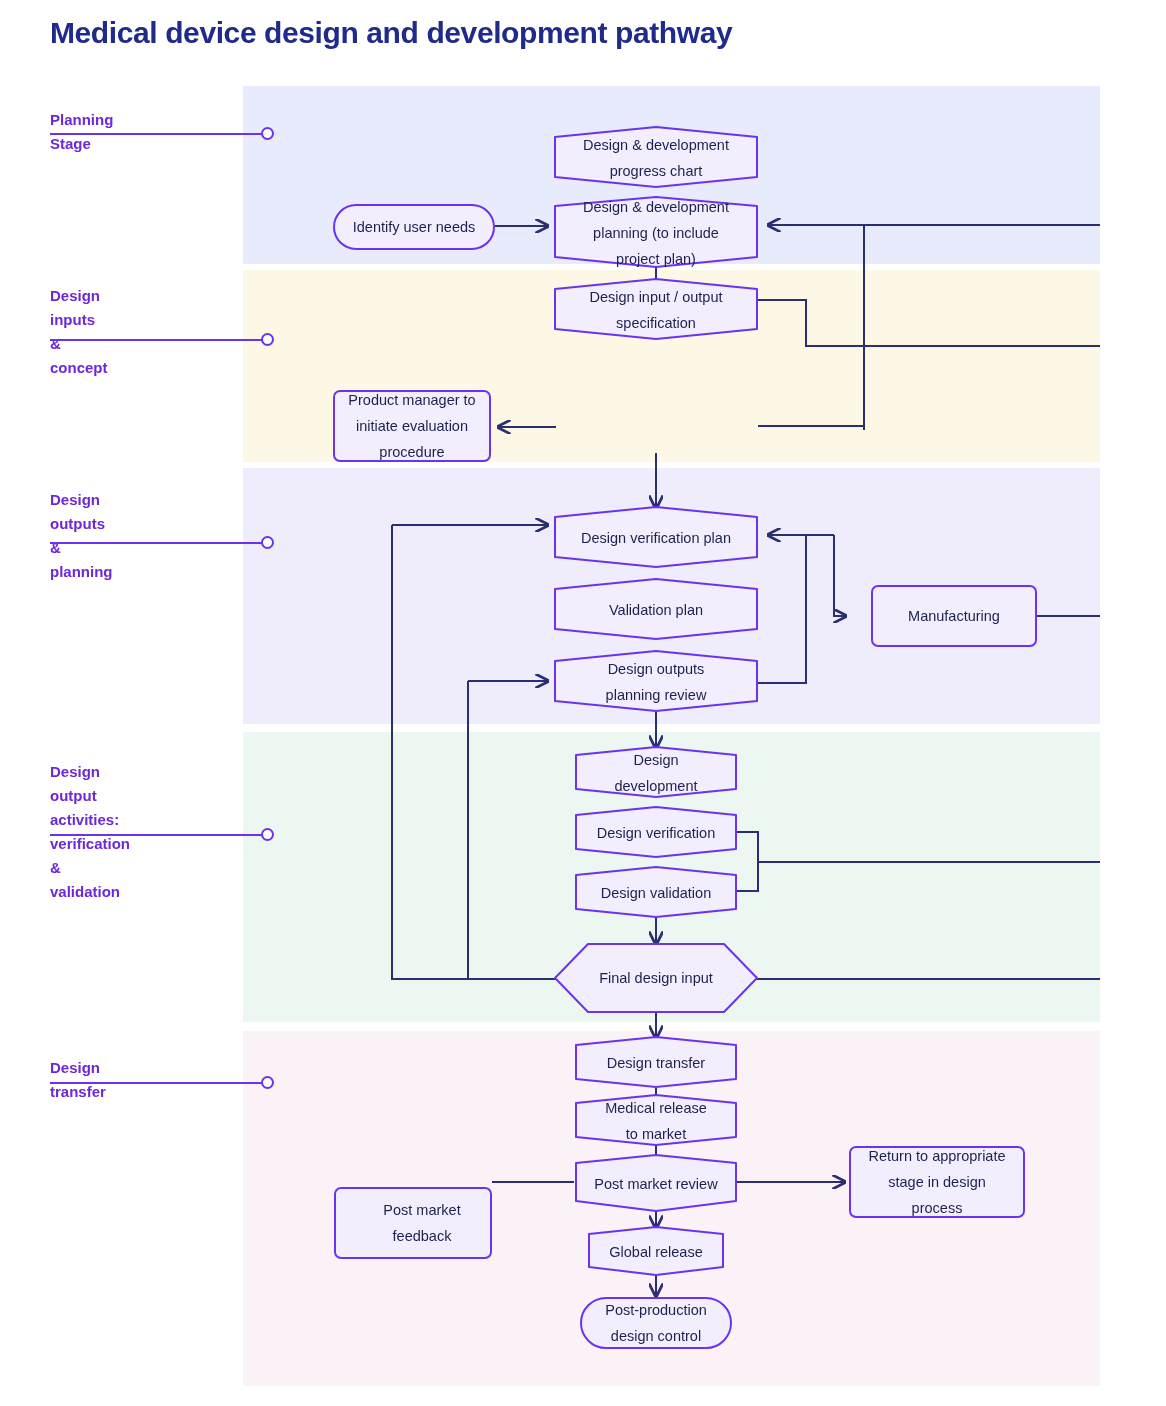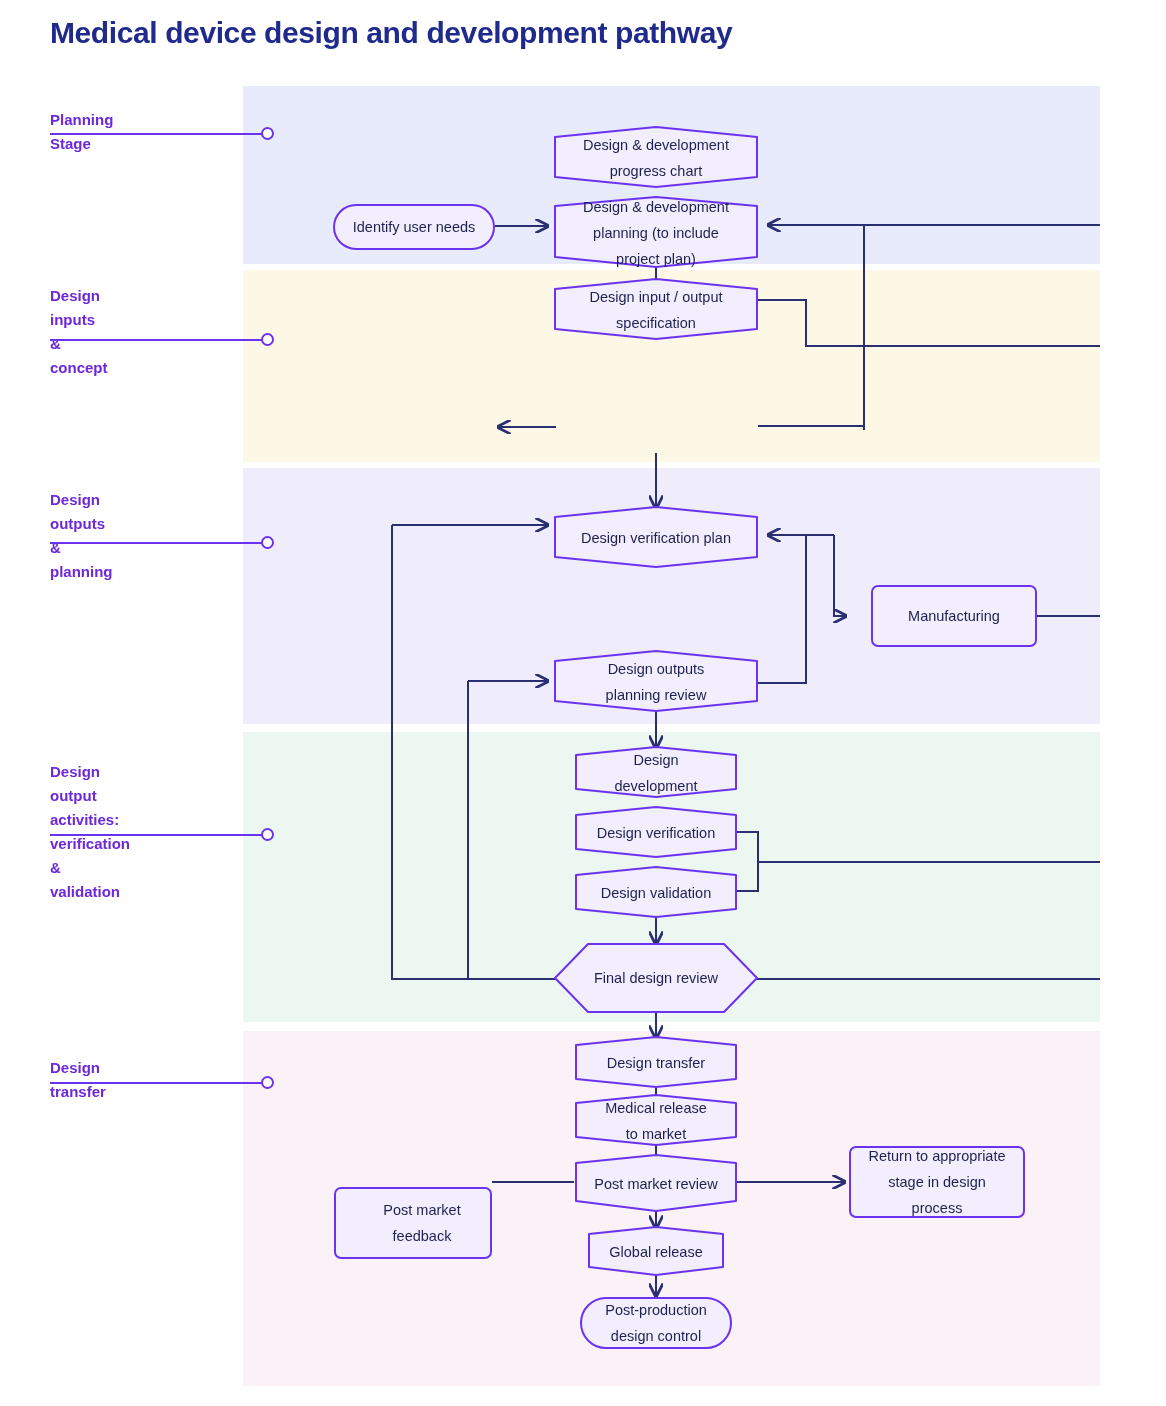--- a/index.html
+++ b/index.html
@@ -190,29 +190,43 @@
   </div>
 
   <div class="shape" style="left:554px;top:278px;width:204px;height:62px;">
     <svg width="204" height="62" viewBox="0 0 204 62" preserveAspectRatio="none">
       <path d="M1,11 L1,51 L102,61 L203,51 L203,11 L102,1 Z"></path>
     </svg>
     <div class="txt" style="padding-top:2px;">Design input / output
 specification</div>
   </div>
 
+  <div class="shape" style="left:333px;top:390px;width:158px;height:72px;">
+    <svg width="158" height="72" viewBox="0 0 158 72" preserveAspectRatio="none">
+      <path d="M7,1 L151,1 A6,6 0 0 1 157,7 L157,65 A6,6 0 0 1 151,71 L7,71 A6,6 0 0 1 1,65 L1,7 A6,6 0 0 1 7,1 Z"></path>
+    </svg>
+    <div class="txt">Product manager to
+initiate evaluation
+procedure</div>
+  </div>
 
 
   <div class="shape" style="left:554px;top:506px;width:204px;height:62px;">
     <svg width="204" height="62" viewBox="0 0 204 62" preserveAspectRatio="none">
       <path d="M1,11 L1,51 L102,61 L203,51 L203,11 L102,1 Z"></path>
     </svg>
     <div class="txt" style="padding-top:2px;">Design verification plan</div>
   </div>
 
+  <div class="shape" style="left:554px;top:578px;width:204px;height:62px;">
+    <svg width="204" height="62" viewBox="0 0 204 62" preserveAspectRatio="none">
+      <path d="M1,11 L1,51 L102,61 L203,51 L203,11 L102,1 Z"></path>
+    </svg>
+    <div class="txt" style="padding-top:2px;">Validation plan</div>
+  </div>
 
   <div class="shape" style="left:847px;top:585px;width:166px;height:62px;margin-left:24px;">
     <svg width="166" height="62" viewBox="0 0 166 62" preserveAspectRatio="none">
       <path d="M7,1 L159,1 A6,6 0 0 1 165,7 L165,55 A6,6 0 0 1 159,61 L7,61 A6,6 0 0 1 1,55 L1,7 A6,6 0 0 1 7,1 Z"></path>
     </svg>
     <div class="txt">Manufacturing</div>
   </div>
 
   <div class="shape" style="left:554px;top:650px;width:204px;height:62px;">
     <svg width="204" height="62" viewBox="0 0 204 62" preserveAspectRatio="none">
@@ -241,21 +255,21 @@
     <svg width="162" height="52" viewBox="0 0 162 52" preserveAspectRatio="none">
       <path d="M1,9 L1,43 L81,51 L161,43 L161,9 L81,1 Z"></path>
     </svg>
     <div class="txt" style="padding-top:2px;">Design validation</div>
   </div>
 
   <div class="shape" style="left:554px;top:943px;width:204px;height:70px;">
     <svg width="204" height="70" viewBox="0 0 204 70" preserveAspectRatio="none">
       <path d="M34,1 L170,1 L203,35 L170,69 L34,69 L1,35 Z"></path>
     </svg>
-    <div class="txt">Final design review</div>
+    <div class="txt">Final design input</div>
   </div>
 
   <div class="shape" style="left:575px;top:1036px;width:162px;height:52px;">
     <svg width="162" height="52" viewBox="0 0 162 52" preserveAspectRatio="none">
       <path d="M1,9 L1,43 L81,51 L161,43 L161,9 L81,1 Z"></path>
     </svg>
     <div class="txt" style="padding-top:2px;">Design transfer</div>
   </div>
 
   <div class="shape" style="left:575px;top:1094px;width:162px;height:52px;">

